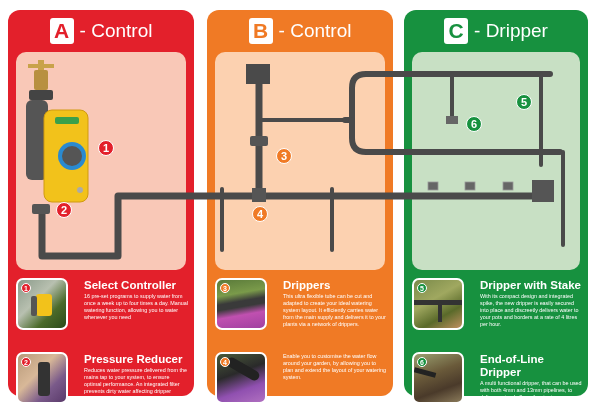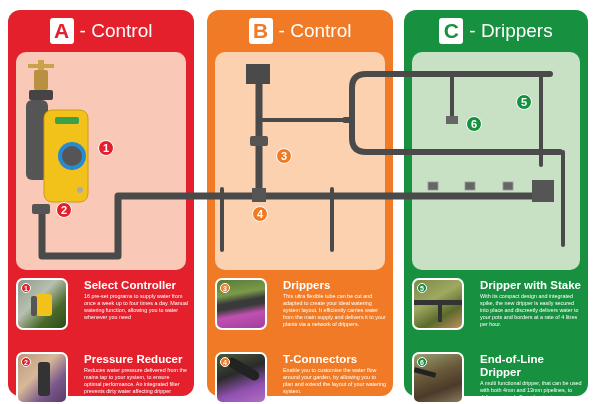--- a/index.html
+++ b/index.html
@@ -120,30 +120,29 @@
       <div class="info-desc">This ultra flexible tube can be cut and adapted to create your ideal watering system layout. It efficiently carries water from the main supply and delivers it to your plants via a network of drippers.</div>
     </div>
   </div>
 
   <div class="info i2">
     <div class="thumb" style="background: linear-gradient(160deg,#4a5a3a 0%,#2a2a2a 40%,#9050b0 70%,#b070c0 100%);">
       <div style="position:absolute;left:8px;top:10px;width:36px;height:10px;background:#222;border-radius:5px;transform:rotate(30deg);"></div>
       <span class="num">4</span>
     </div>
     <div class="info-text">
-      <div class="info-title">T-Connectors</div>
       <div class="info-desc">Enable you to customise the water flow around your garden, by allowing you to plan and extend the layout of your watering system.</div>
     </div>
   </div>
 </div>
 
 <div class="panel c">
   <div class="panel-title">
     <span class="letter-box">C</span>
-    <span>- Drippers</span>
+    <span>- Dripper</span>
   </div>
   <div class="diagram-area"></div>
 
   <div class="info i2">
     <div class="thumb" style="background: linear-gradient(160deg,#9aa070 0%,#6a5a3a 40%,#4a3a2a 70%,#8a7a5a 100%);">
       <div style="position:absolute;left:0;top:16px;width:22px;height:5px;background:#222;transform:rotate(15deg);"></div>
       <span class="num">6</span>
     </div>
     <div class="info-text">
       <div class="info-title">End-of-Line Dripper</div>

